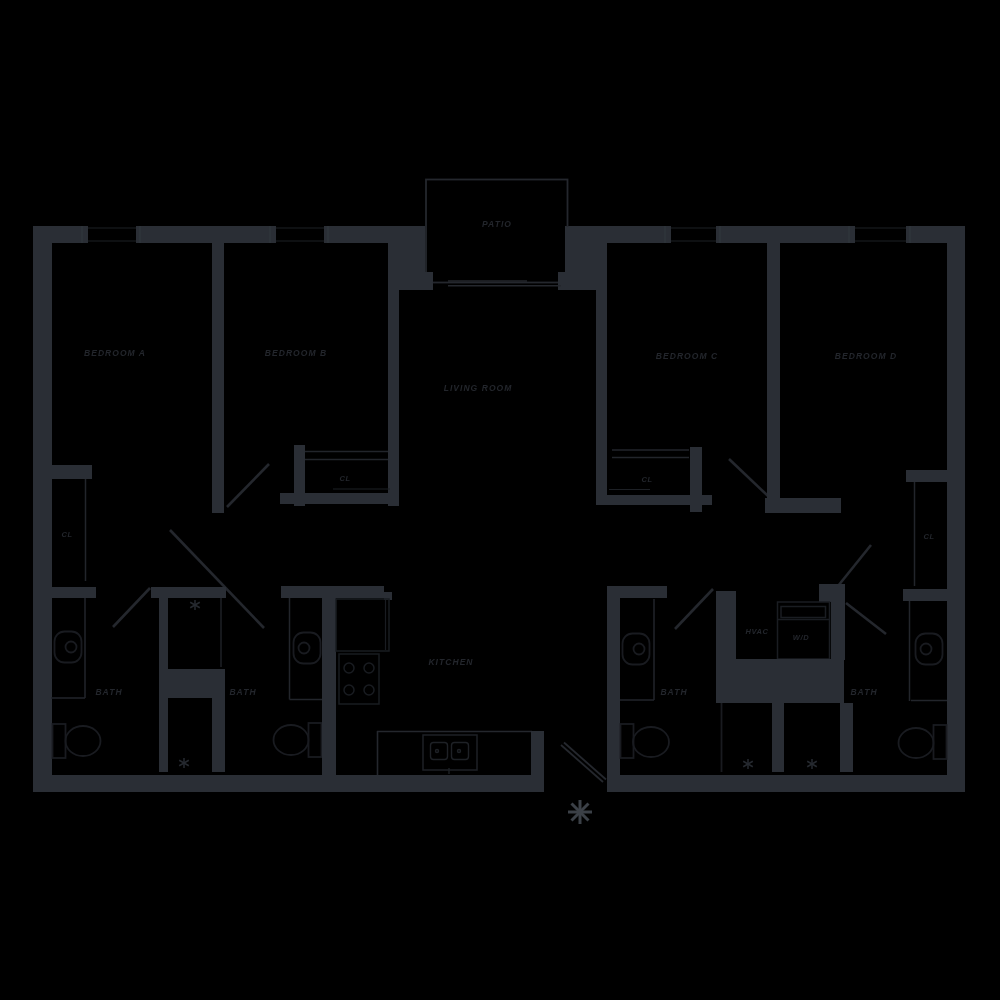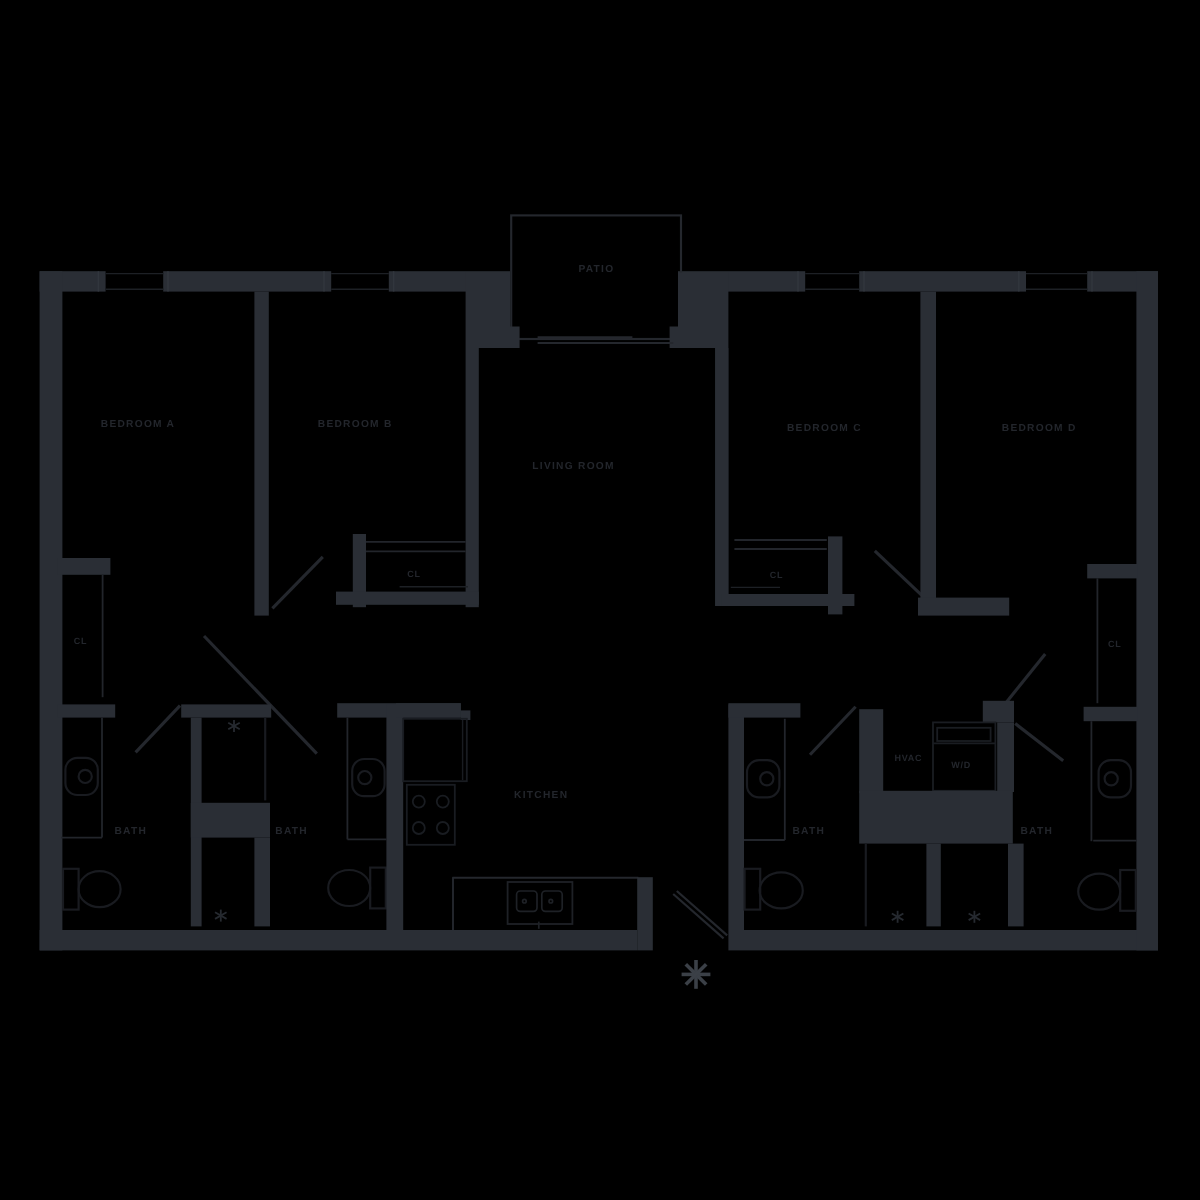--- a/index.html
+++ b/index.html
@@ -1,16 +1,16 @@
 <!DOCTYPE html>
 <html><head>
 <meta charset="utf-8">
 <style>
   html,body{margin:0;padding:0;background:#000;}
-  .wrap{width:1000px;height:1000px;background:#000;position:relative;}
+  .wrap{width:1000px;height:1000px;background:#000;position:relative;font-style:italic;}
   text{font-family:"Liberation Sans",sans-serif;fill:#23262c;letter-spacing:1.05px;font-weight:bold;}
   .lbl{font-size:8.5px;}
   .sm{font-size:7.5px;letter-spacing:0.6px;}
 </style>
 </head>
 <body>
 <div class="wrap">
 <svg width="1000" height="1000" viewBox="0 0 1000 1000">
 
   <rect x="0" y="0" width="1000" height="1000" fill="#000000"></rect>

